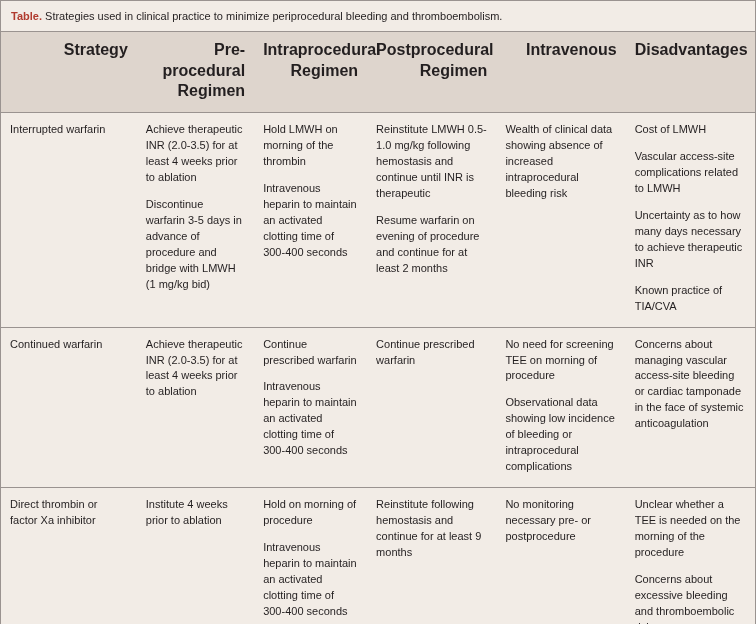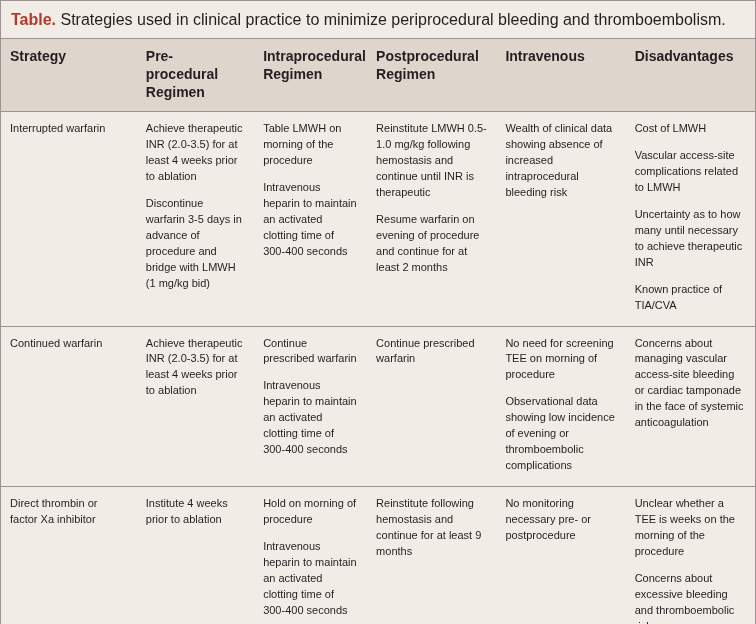--- a/index.html
+++ b/index.html
@@ -21,39 +21,39 @@
   }
   .table-wrap {
     width: 756px;
     box-sizing: border-box;
     border: 1px solid #9a9390;
     background: #f2ece6;
     height: 624px;
   }
   .caption {
     padding: 8px 10px 7px 10px;
-    font-size: 16px;
+    font-size: 11px;
     line-height: 1.35;
     color: #231f20;
     background: #f2ece6;
     border-bottom: 1px solid #9a9390;
   }
   .caption .lead {
     color: #b03a2e;
     font-weight: bold;
   }
   table {
     border-collapse: collapse;
     width: 100%;
     table-layout: fixed;
   }
   thead th {
-    text-align: left;
+    text-align: right;
     vertical-align: top;
-    font-size: 14px;
+    font-size: 16px;
     font-weight: bold;
     color: #231f20;
     background: #ded5cd;
     padding: 8px 9px 10px 9px;
     line-height: 1.3;
     border-bottom: 1px solid #9a9390;
   }
   tbody td {
     vertical-align: top;
     font-size: 11px;
@@ -119,55 +119,55 @@
 
         <tr>
           <td>
             <p>Interrupted warfarin</p>
           </td>
           <td>
             <p>Achieve therapeutic INR (2.0-3.5) for at least 4 weeks prior to ablation</p>
             <p>Discontinue warfarin 3-5 days in advance of procedure and bridge with LMWH (1 mg/kg bid)</p>
           </td>
           <td>
-            <p>Table LMWH on morning of the procedure</p>
+            <p>Hold LMWH on morning of the thrombin</p>
             <p>Intravenous heparin to maintain an activated clotting time of 300-400 seconds</p>
           </td>
           <td>
             <p>Reinstitute LMWH 0.5-1.0 mg/kg following hemostasis and continue until INR is therapeutic</p>
             <p>Resume warfarin on evening of procedure and continue for at least 2 months</p>
           </td>
           <td>
             <p>Wealth of clinical data showing absence of increased intraprocedural bleeding risk</p>
           </td>
           <td>
             <p>Cost of LMWH</p>
             <p>Vascular access-site complications related to LMWH</p>
-            <p>Uncertainty as to how many until necessary to achieve therapeutic INR</p>
+            <p>Uncertainty as to how many days necessary to achieve therapeutic INR</p>
             <p>Known practice of TIA/CVA</p>
           </td>
         </tr>
 
         <tr>
           <td>
             <p>Continued warfarin</p>
           </td>
           <td>
             <p>Achieve therapeutic INR (2.0-3.5) for at least 4 weeks prior to ablation</p>
           </td>
           <td>
             <p>Continue prescribed warfarin</p>
             <p>Intravenous heparin to maintain an activated clotting time of 300-400 seconds</p>
           </td>
           <td>
             <p>Continue prescribed warfarin</p>
           </td>
           <td>
             <p>No need for screening TEE on morning of procedure</p>
-            <p>Observational data showing low incidence of evening or thromboembolic complications</p>
+            <p>Observational data showing low incidence of bleeding or intraprocedural complications</p>
           </td>
           <td>
             <p>Concerns about managing vascular access-site bleeding or cardiac tamponade in the face of systemic anticoagulation</p>
           </td>
         </tr>
 
         <tr>
           <td>
             <p>Direct thrombin or factor Xa inhibitor</p>
           </td>
@@ -178,21 +178,21 @@
             <p>Hold on morning of procedure</p>
             <p>Intravenous heparin to maintain an activated clotting time of 300-400 seconds</p>
           </td>
           <td>
             <p>Reinstitute following hemostasis and continue for at least 9 months</p>
           </td>
           <td>
             <p>No monitoring necessary pre- or postprocedure</p>
           </td>
           <td>
-            <p>Unclear whether a TEE is weeks on the morning of the procedure</p>
+            <p>Unclear whether a TEE is needed on the morning of the procedure</p>
             <p>Concerns about excessive bleeding and thromboembolic risk</p>
           </td>
         </tr>
 
       </tbody>
     </table>
 
     <div class="footnote">CVA indicates cerebrovascular accident; INR, international normalized ratio; LMWH, low molecular weight heparin; TEE, transesophageal echocardiogram; TIA, transient ischemic attack.</div>
 
   </div>

